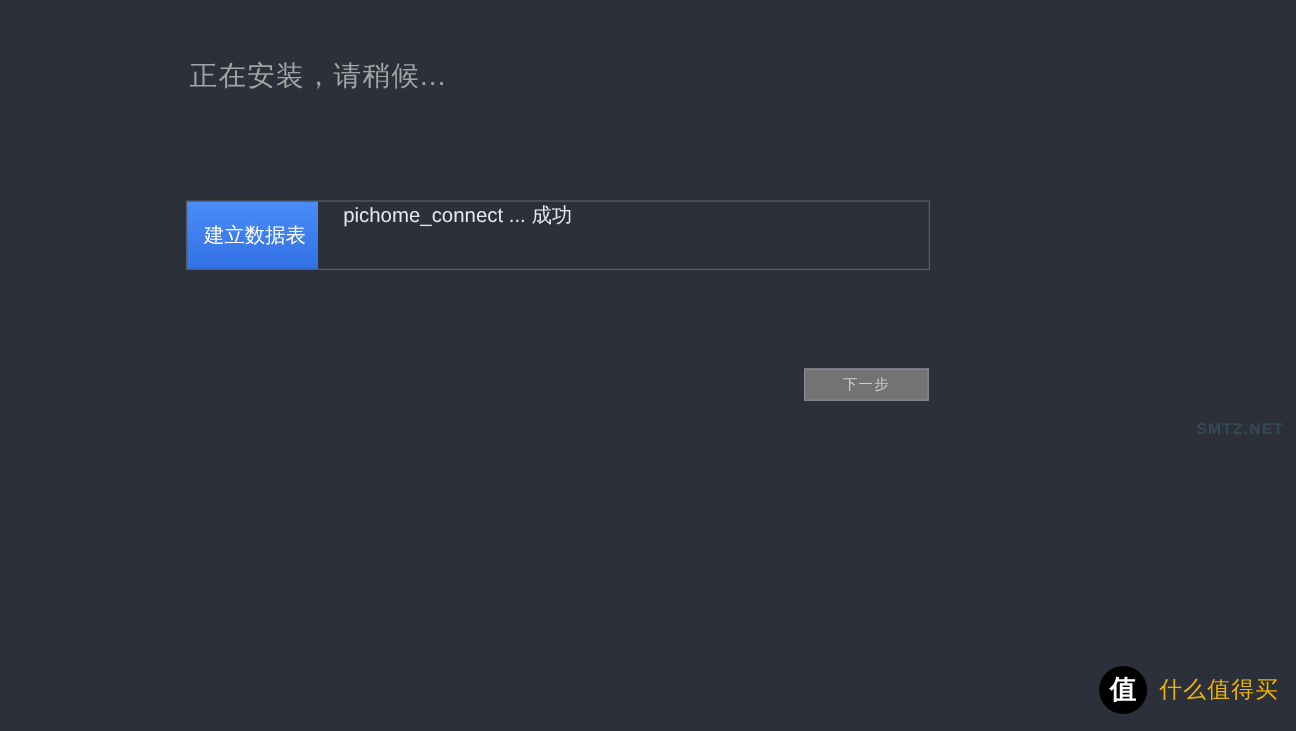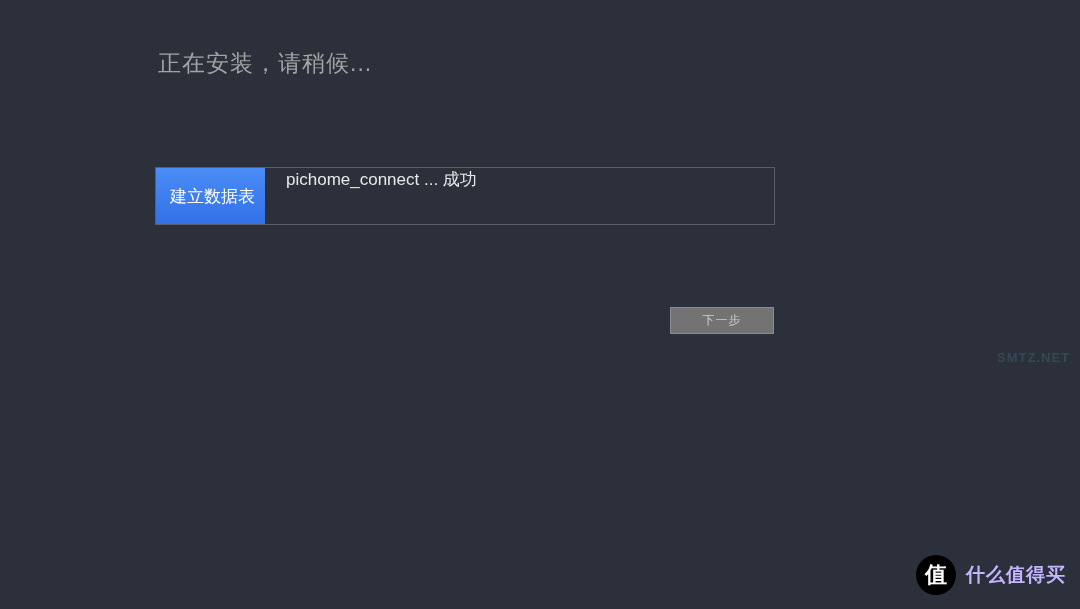--- a/index.html
+++ b/index.html
@@ -108,23 +108,23 @@
       bottom: 3px;
       right: 2px;
       width: 8px;
       height: 8px;
       border-top: 4px solid #fff;
       border-right: 4px solid #fff;
       transform: rotate(45deg) scale(0.5);
       opacity: 0;
     }
     .brand-text {
-      color: #c4b5fd;
+      color: #eab308;
       font-size: 19px;
-      font-weight: 700;
+      font-weight: 400;
       letter-spacing: 1px;
     }
   </style>
 </head>
 <body>
 
 <div class="heading">正在安装，请稍候...</div>
 
 <div class="log-box">
   <span class="log-highlight">建立数据表</span>

